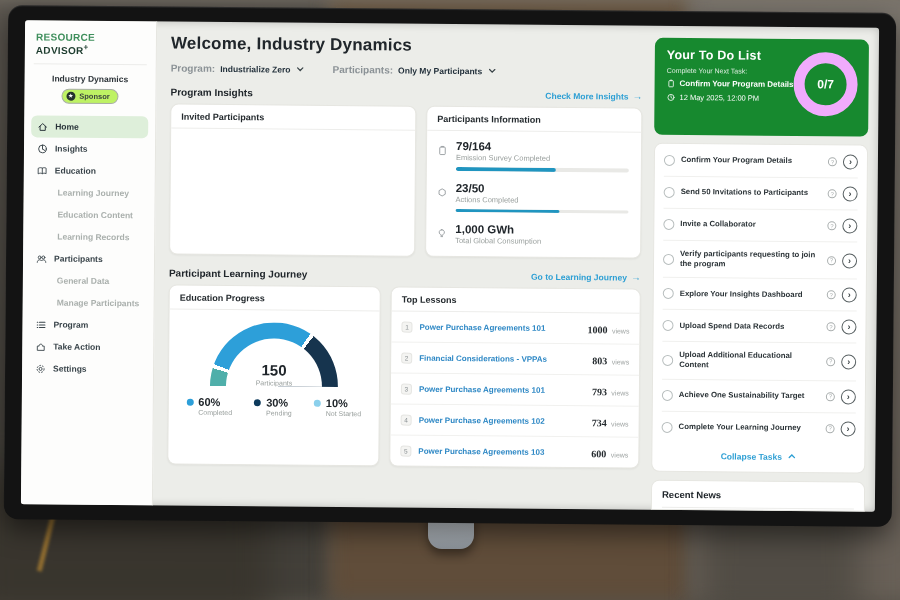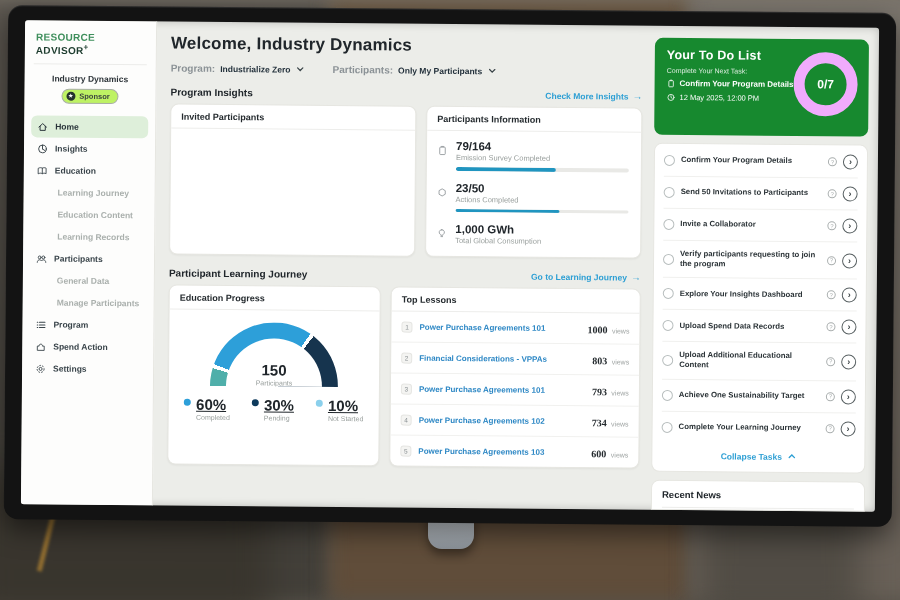--- a/index.html
+++ b/index.html
@@ -90,21 +90,21 @@
   .card-edu { width:212px; flex:0 0 212px; }
   .edu-body { padding:12px 10px 6px 10px; display:flex; flex-direction:column; align-items:center; }
   .gauge { position:relative; width:128px; height:64px; overflow:hidden; }
   .gauge-c { position:absolute; left:0; top:0; width:128px; height:128px; border-radius:50%; }
   .gauge-c::after { content:""; position:absolute; inset:16px; border-radius:50%; background:#fff; }
   .gauge-txt { position:absolute; left:0; right:0; bottom:0; text-align:center; }
   .g-val { font-size:15px; font-weight:800; color:#20262b; }
   .g-lab { font-size:7px; color:#9aa09e; margin-top:1px; }
   .edu-legend { display:flex; gap:22px; margin-top:10px; }
   .el-item { display:flex; gap:5px; align-items:flex-start; }
-  .el-val { font-size:15px; font-weight:800; color:#20262b;text-decoration:underline; }
+  .el-val { font-size:11px; font-weight:800; color:#20262b; }
   .el-lab { font-size:7px; color:#9aa09e; margin-top:1px; }
 
   
   .card-lessons { flex:1 1 auto; }
   .lesson { display:flex; align-items:center; gap:7px; padding:6px 10px; border-bottom:1px solid #f1f1ef; }
   .lesson:last-child { border-bottom:none; }
   .chip { width:11px; height:11px; border-radius:3px; background:#f4f4f2; border:1px solid #e5e5e2;
           font-size:6.5px; color:#8b9194; display:flex; align-items:center; justify-content:center; flex:0 0 auto; }
   .l-title { flex:1 1 auto; font-size:8px; font-weight:700; color:#2e88c5; }
   .l-views b { font-size:10px; font-weight:800; color:#242a2e;font-family:Liberation Serif, serif; }
@@ -209,21 +209,21 @@
       <div class="mi">
         <svg viewBox="0 0 16 16" width="11" height="11" fill="none" stroke="currentColor" stroke-width="1.5" stroke-linecap="round">
               <path d="M5.8 4.2h8M5.8 8h8M5.8 11.8h8M2.6 4.2h.8M2.6 8h.8M2.6 11.8h.8"></path>
             </svg>
         <span>Program</span>
       </div>
       <div class="mi">
         <svg viewBox="0 0 16 16" width="11" height="11" fill="none" stroke="currentColor" stroke-width="1.3" stroke-linejoin="round">
               <path d="M3 6.8h2.6C5.4 5 6.4 4 8 4s2.6 1 2.4 2.8H13V13H3z"></path>
             </svg>
-        <span>Spend Action</span>
+        <span>Take Action</span>
       </div>
       <div class="mi">
         <svg viewBox="0 0 16 16" width="11" height="11" fill="none" stroke="currentColor" stroke-width="1.3">
               <circle cx="8" cy="8" r="2.2"></circle>
               <circle cx="8" cy="8" r="5.1" stroke-dasharray="2.6 1.7"></circle>
             </svg>
         <span>Settings</span>
       </div>
     </nav>
   </aside>

